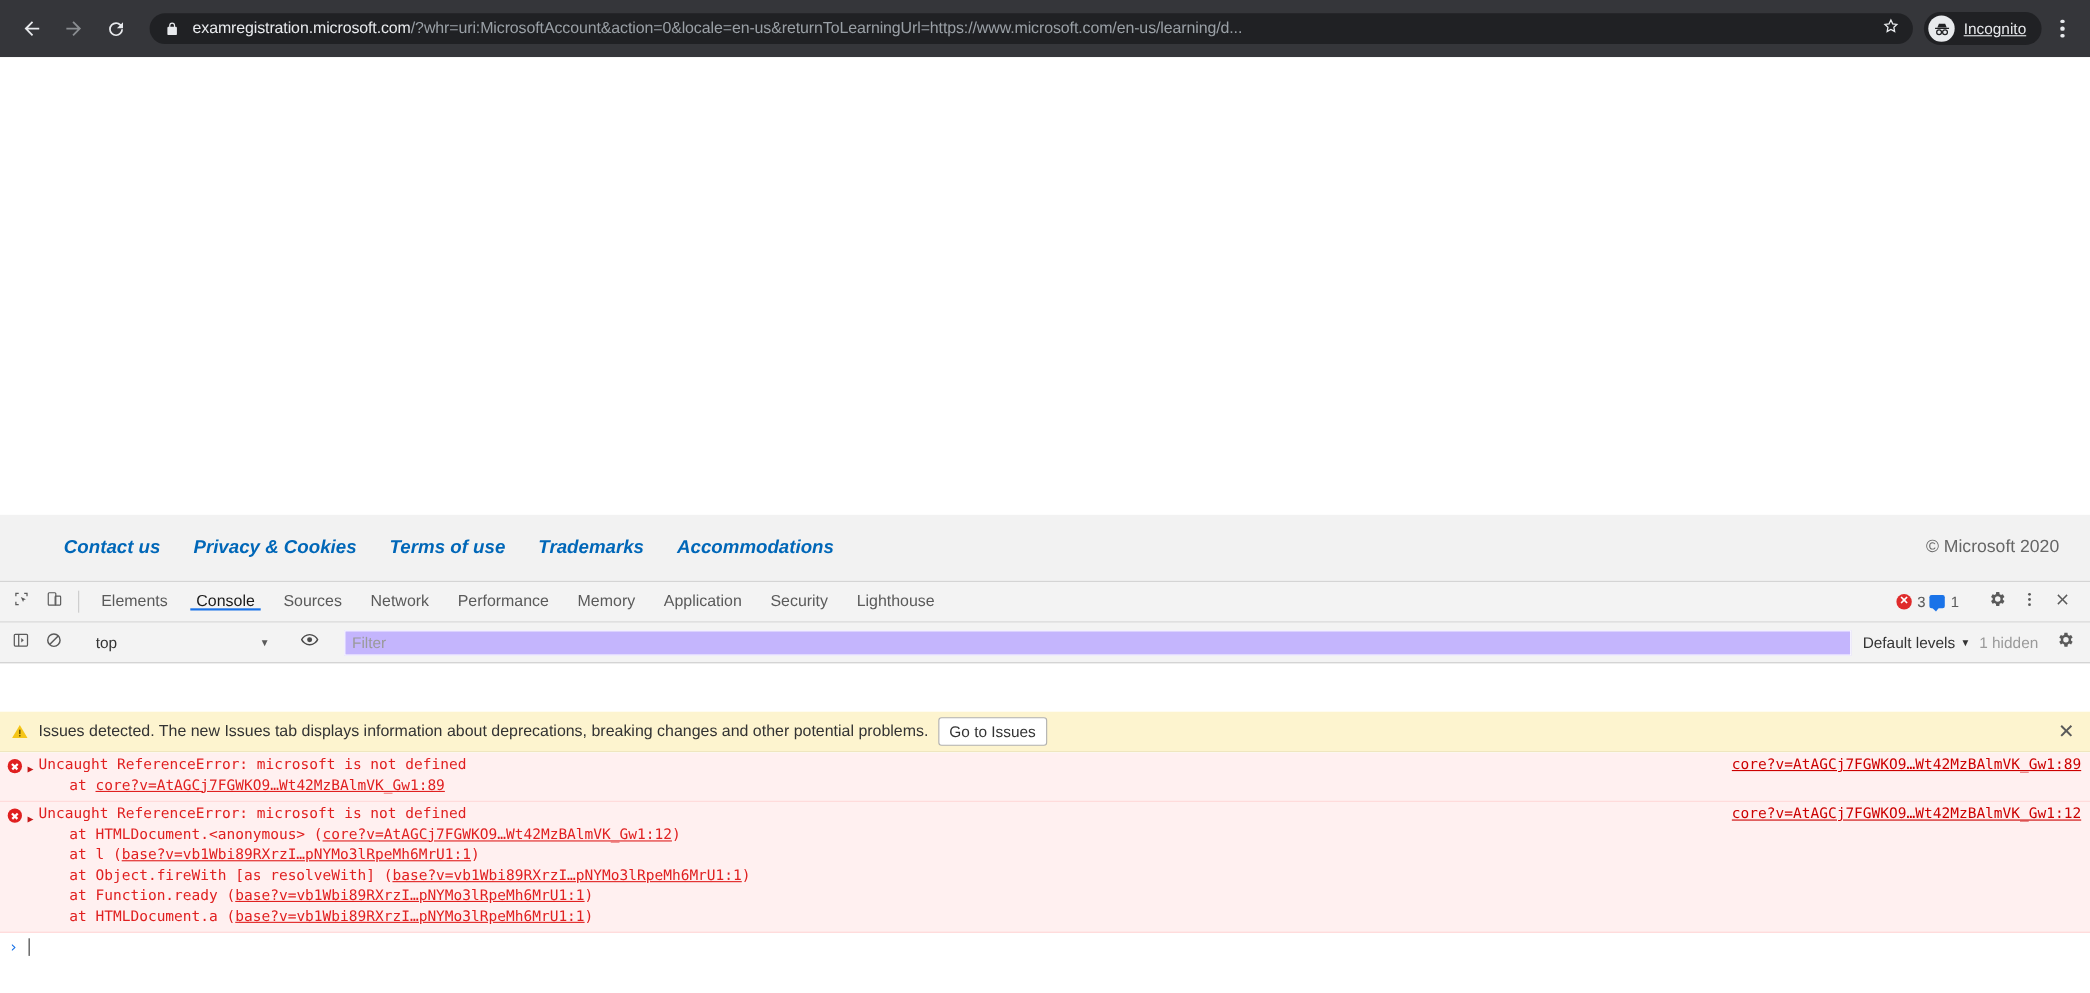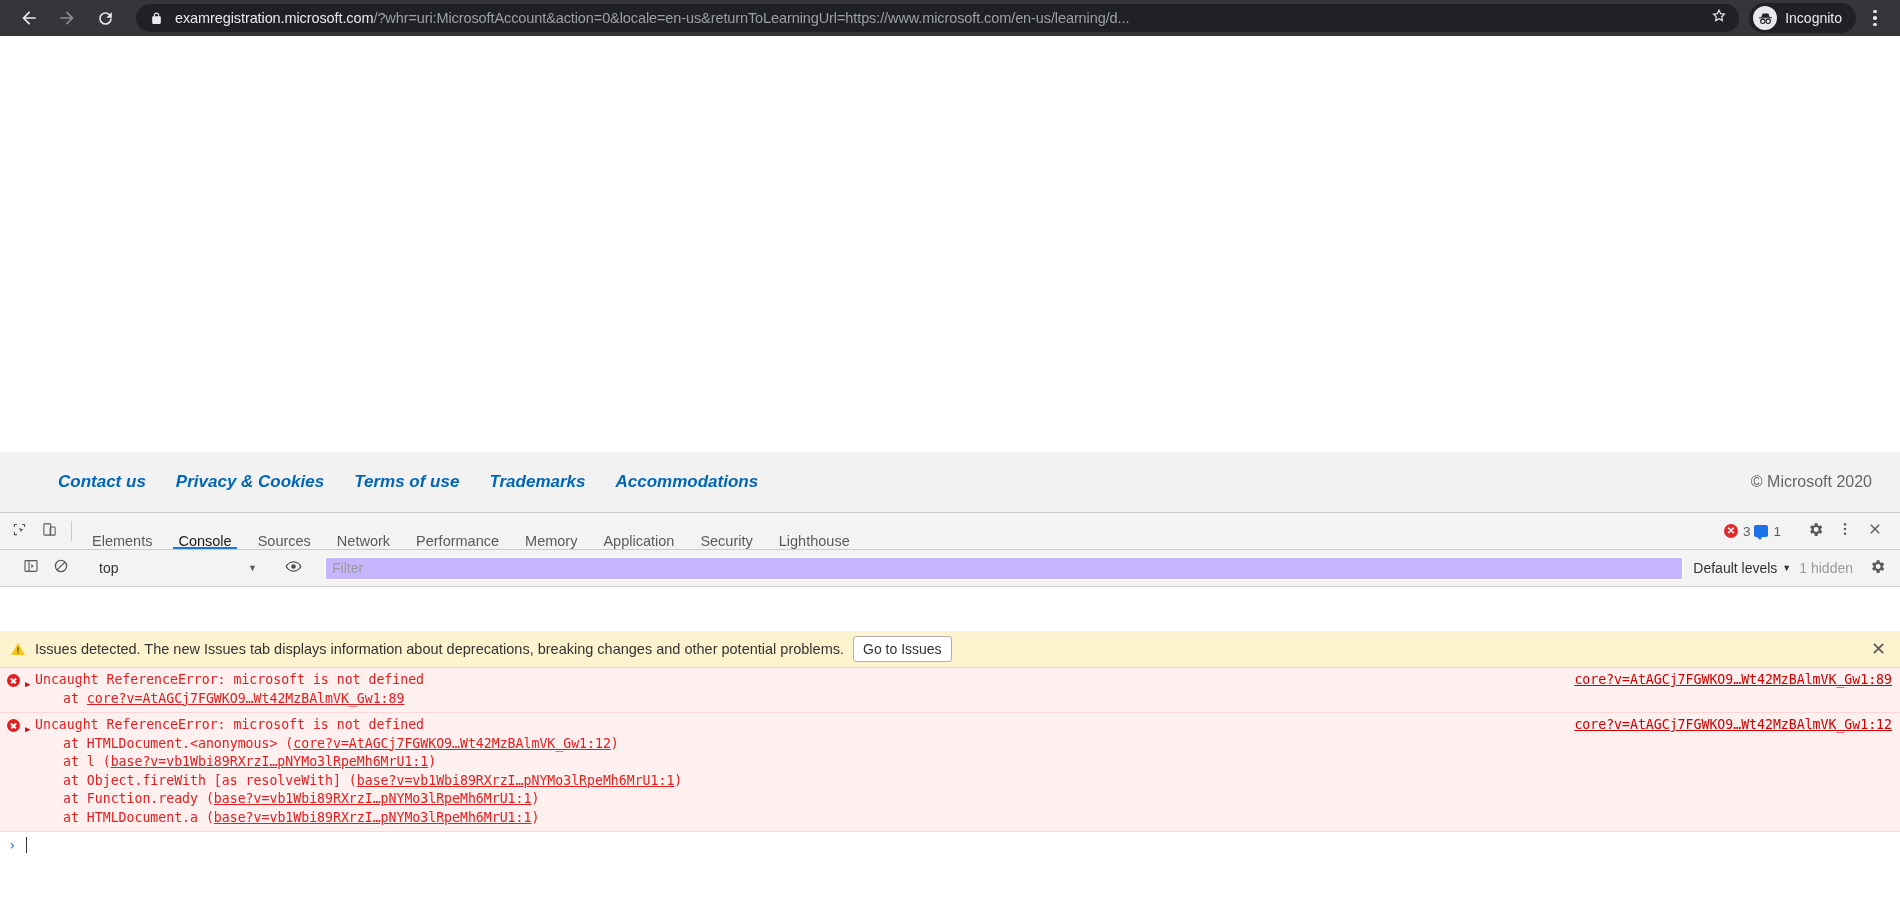--- a/index.html
+++ b/index.html
@@ -5,21 +5,21 @@
   * { box-sizing: border-box; margin: 0; padding: 0; }
   html, body {
     width: 1900px; height: 903px;
     font-family: "Liberation Sans", sans-serif;
     background: #ffffff;
     overflow: hidden;
   }
 
   
   .browser-chrome {
-    height: 36px;
+    height: 52px;
     background: #35363a;
     display: flex;
     align-items: center;
     padding: 0 10px;
     gap: 0;
   }
   .nav-btn {
     width: 38px; height: 30px;
     display: flex; align-items: center; justify-content: center;
     border-radius: 50%;
@@ -63,21 +63,21 @@
     display: flex; align-items: center;
     padding: 0 14px 0 4px;
     margin-left: 10px;
     gap: 8px;
   }
   .incognito-avatar {
     width: 24px; height: 24px; border-radius: 50%;
     background: #e8eaed;
     display:flex; align-items:center; justify-content:center;
   }
-  .incognito-label { color: #e8eaed; font-size: 14px; }
+  .incognito-label { color: #e8eaed; font-size: 14px; text-decoration: underline; }
   .kebab {
     flex:none; width: 30px; height: 30px;
     display:flex; flex-direction:column; align-items:center; justify-content:center; gap:3px;
     margin-left: 4px;
   }
   .kebab i { width:3.5px; height:3.5px; border-radius:50%; background:#e8eaed; display:block; }
 
   
   .page-viewport {
     height: 416px;
@@ -134,21 +134,21 @@
     width: 30px;
     display: flex; align-items: center; justify-content: center;
     flex: none;
   }
   .dt-sep {
     width: 1px;
     background: #cacaca;
     margin: 8px 7px;
     flex: none;
   }
-  .dt-tabs { display: flex; align-items: flex-end; }
+  .dt-tabs { display: flex; align-items: center; }
   .dt-tab {
     display: flex; align-items: center;
     padding: 0 13px;
     font-size: 14.5px;
     color: #5a5a5a;
     white-space: nowrap;
     position: relative;
   }
   .dt-tab.active { color: #1a1a1a; }
   .dt-tab.active::after {
@@ -191,21 +191,21 @@
     flex: none;
   }
 
   
   .dt-console-toolbar {
     height: 37px;
     background: #f3f3f3;
     border-bottom: 1px solid #cdcdcd;
     display: flex;
     align-items: center;
-    padding: 0 8px 0 16px;
+    padding: 0 8px 0 4px;
   }
   .ctx-select {
     display: flex; align-items: center;
     width: 172px;
     height: 24px;
     font-size: 14px;
     color: #333;
     padding: 0 6px 0 8px;
   }
   .ctx-select .caret { margin-left: auto; font-size: 9px; color:#5a5a5a; }

